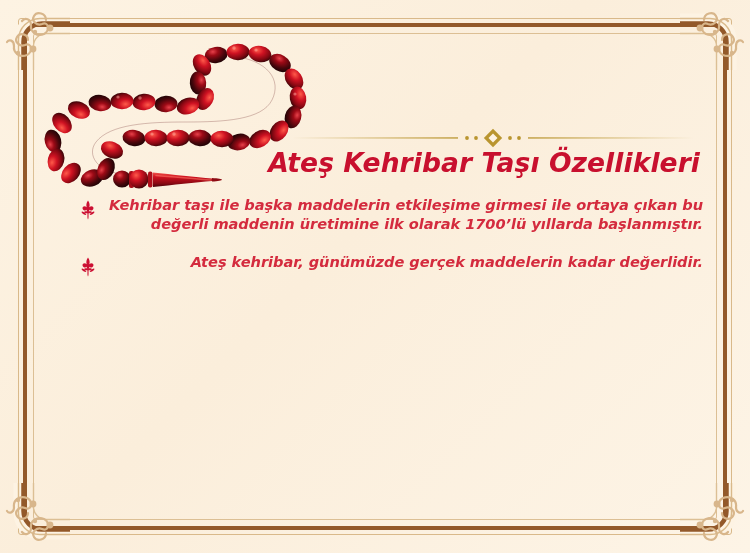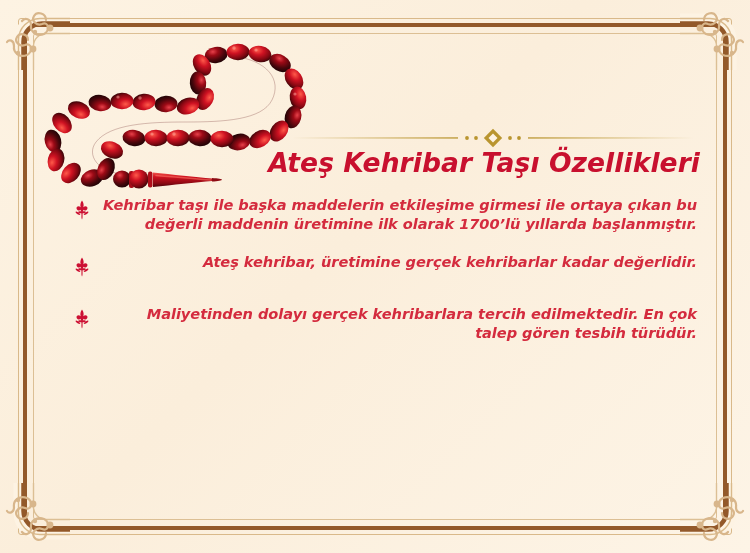--- a/index.html
+++ b/index.html
@@ -109,21 +109,21 @@
     font-size: 26.5px;
     letter-spacing: 0.1px;
     color: #c8102e;
     white-space: nowrap;
     line-height: 1.1;
   }
 
   
   .bullets {
     position: absolute;
-    left: 72px;
+    left: 78px;
     top: 196px;
     width: 625px;
   }
   .bullet-row {
     display: flex;
     align-items: flex-start;
     margin-bottom: 19px;
   }
   .bullet-row:last-child { margin-bottom: 0; }
 
@@ -408,40 +408,19 @@
             <path d="M10 9.6 C10.9 11.6 11 14.4 10 17.2 C9 14.4 9.1 11.6 10 9.6 Z"></path>
             <path d="M4.3 12.4 C6 12.8 7.6 14.2 8.4 16 C6.6 16.2 4.7 15.2 3.7 13.6
                      C3.4 13.1 3.7 12.3 4.3 12.4 Z"></path>
             <path d="M15.7 12.4 C14 12.8 12.4 14.2 11.6 16 C13.4 16.2 15.3 15.2 16.3 13.6
                      C16.6 13.1 16.3 12.3 15.7 12.4 Z"></path>
             <rect x="6.3" y="12.3" width="7.4" height="2" rx="0.9"></rect>
             <path d="M10 15 C10.8 16.6 10.8 18.8 10 20.6 C9.2 18.8 9.2 16.6 10 15 Z"></path>
           </g>
         </svg>
       </span>
-      <span class="bullet-text">Ateş kehribar, üretimine gerçek kehribarlar kadar değerlidir.</span>
+      <span class="bullet-text">Ateş kehribar, günümüzde gerçek maddelerin kadar değerlidir.</span>
     </div>
 
-    <div class="bullet-row">
-      <span class="bullet-mark">
-        <svg viewBox="0 0 20 22">
-          <g fill="#cc1033">
-            <path d="M10 1.5 C11.7 4 12 6.2 11.3 8.2 C12.6 7 14 6.9 14.9 7.8
-                     C15.9 8.8 15.6 10.5 14.2 11.2 C13.2 11.7 12 11.5 11.2 10.8
-                     L11.2 12.2 L8.8 12.2 L8.8 10.8 C8 11.5 6.8 11.7 5.8 11.2
-                     C4.4 10.5 4.1 8.8 5.1 7.8 C6 6.9 7.4 7 8.7 8.2
-                     C8 6.2 8.3 4 10 1.5 Z"></path>
-            <path d="M10 9.6 C10.9 11.6 11 14.4 10 17.2 C9 14.4 9.1 11.6 10 9.6 Z"></path>
-            <path d="M4.3 12.4 C6 12.8 7.6 14.2 8.4 16 C6.6 16.2 4.7 15.2 3.7 13.6
-                     C3.4 13.1 3.7 12.3 4.3 12.4 Z"></path>
-            <path d="M15.7 12.4 C14 12.8 12.4 14.2 11.6 16 C13.4 16.2 15.3 15.2 16.3 13.6
-                     C16.6 13.1 16.3 12.3 15.7 12.4 Z"></path>
-            <rect x="6.3" y="12.3" width="7.4" height="2" rx="0.9"></rect>
-            <path d="M10 15 C10.8 16.6 10.8 18.8 10 20.6 C9.2 18.8 9.2 16.6 10 15 Z"></path>
-          </g>
-        </svg>
-      </span>
-      <span class="bullet-text">Maliyetinden dolayı gerçek kehribarlara tercih edilmektedir. En çok talep gören tesbih türüdür.</span>
-    </div>
 
   </div>
 
 </div>
 
 </body></html>

